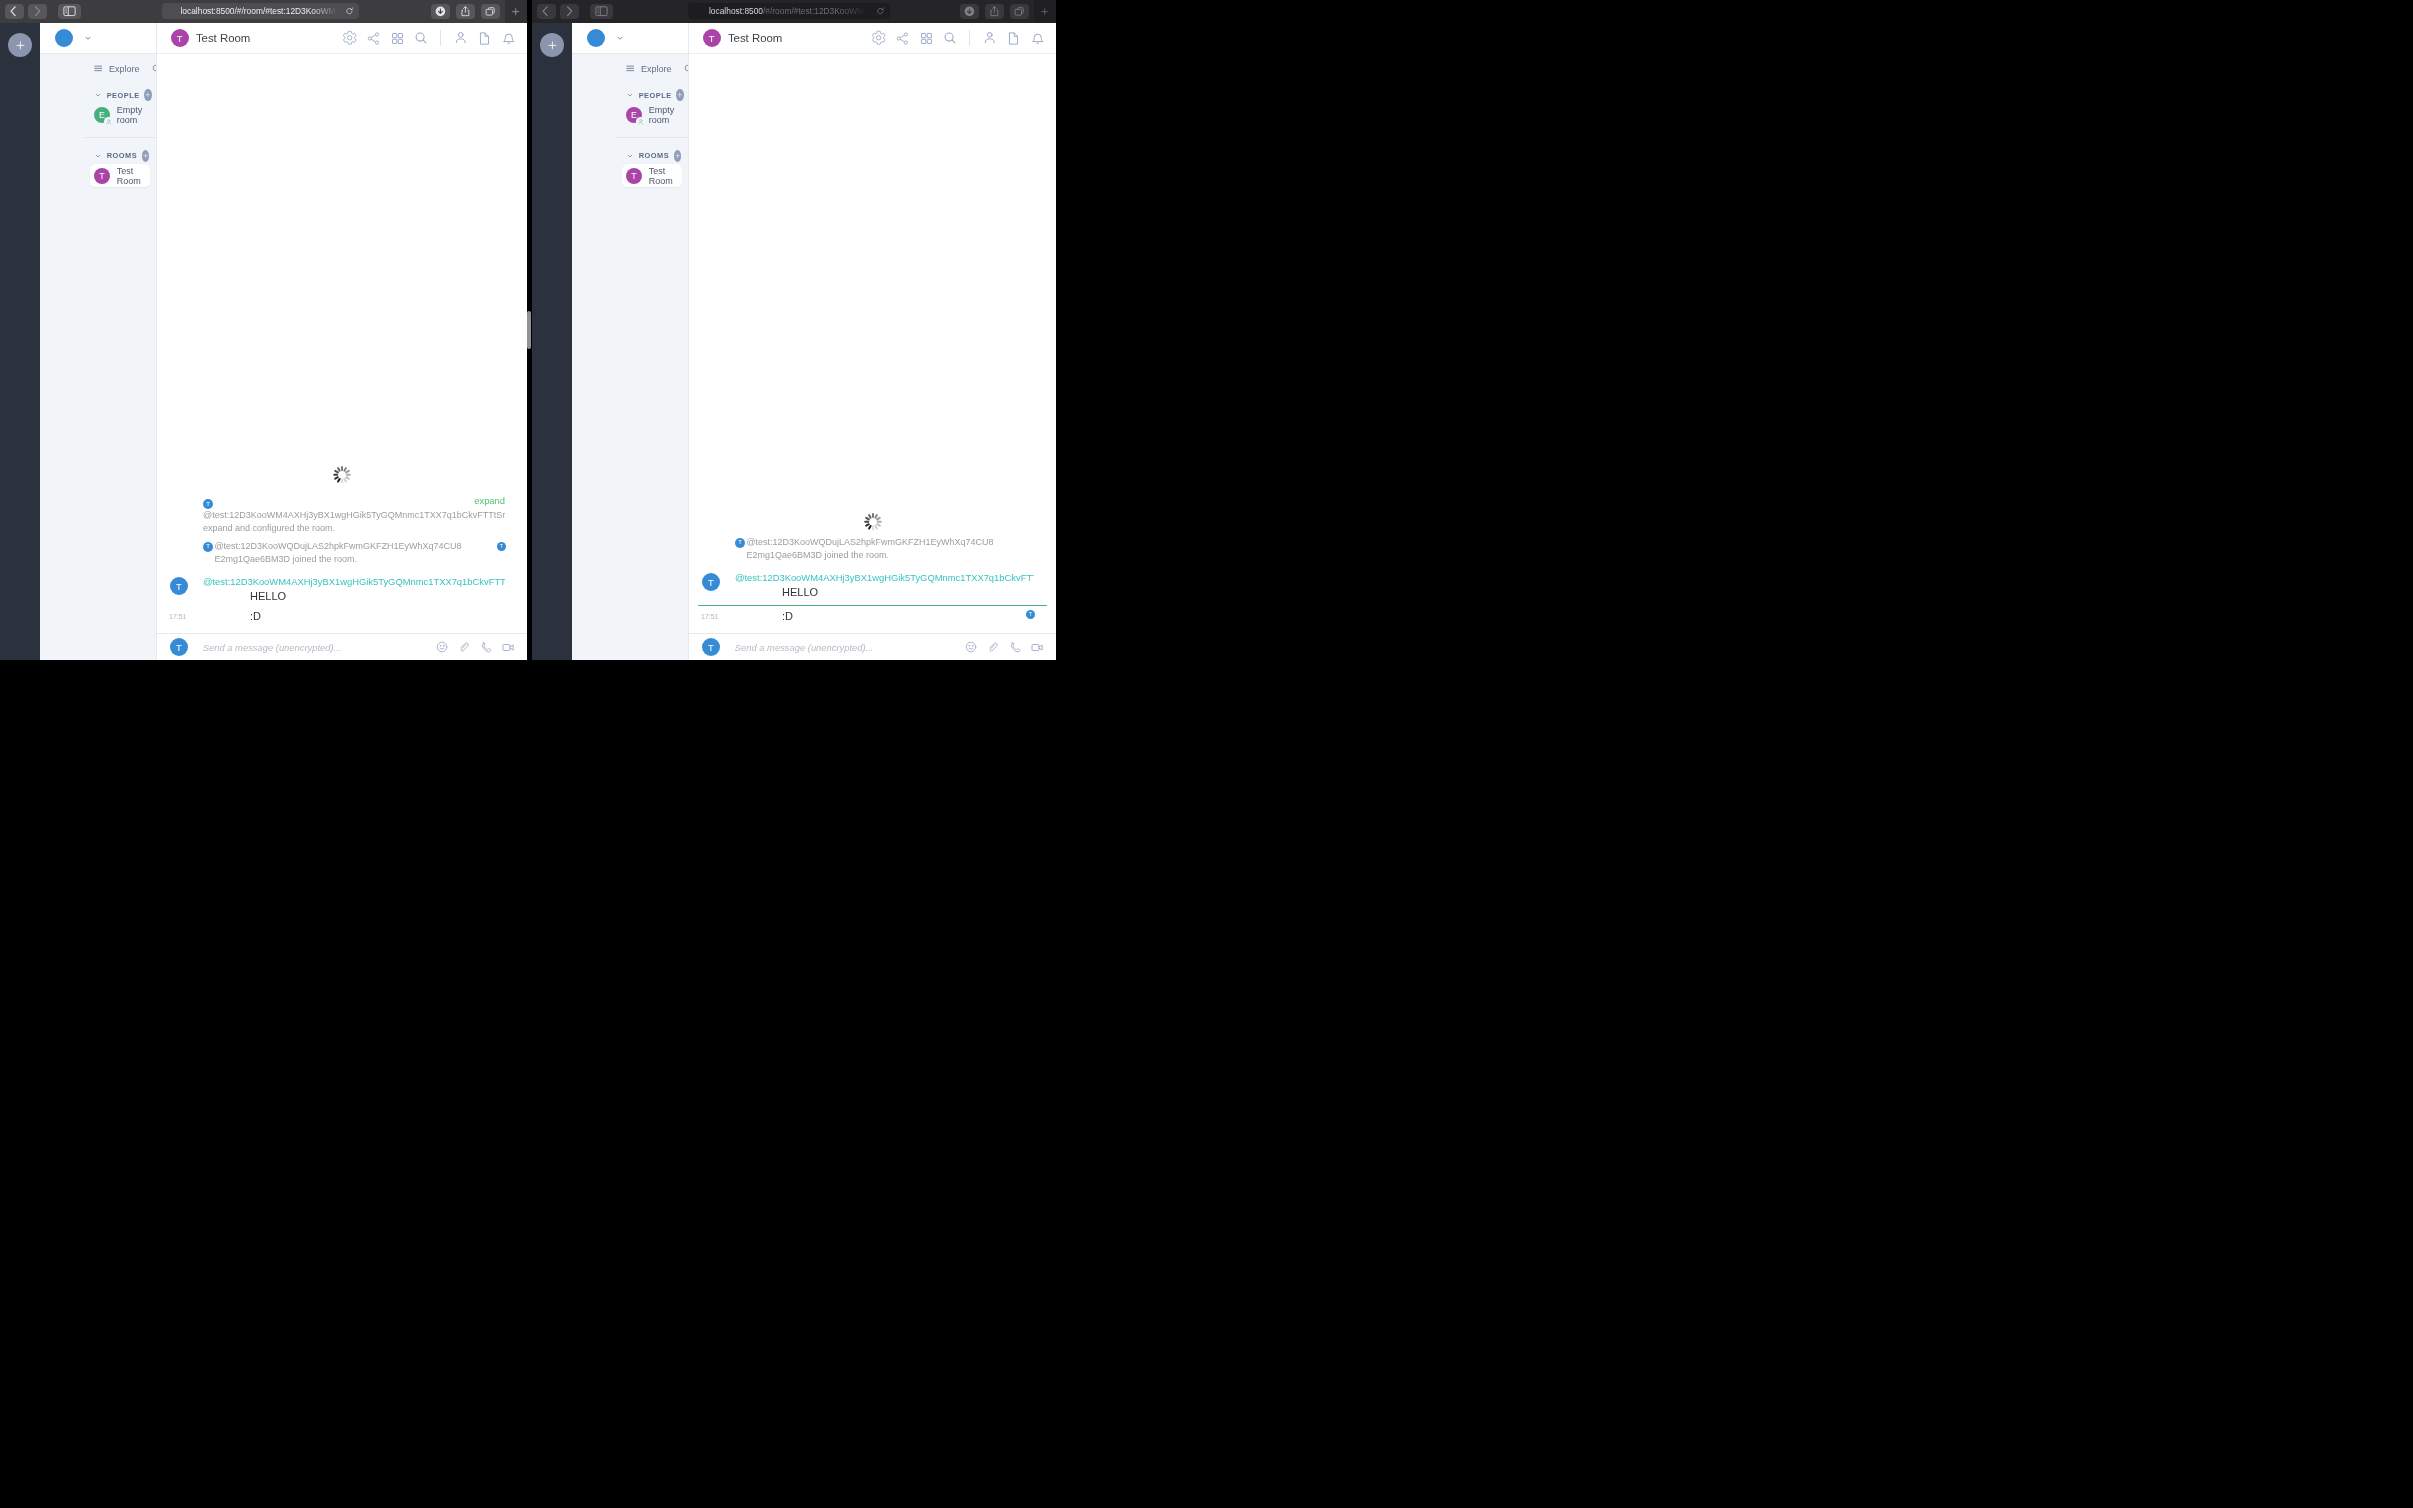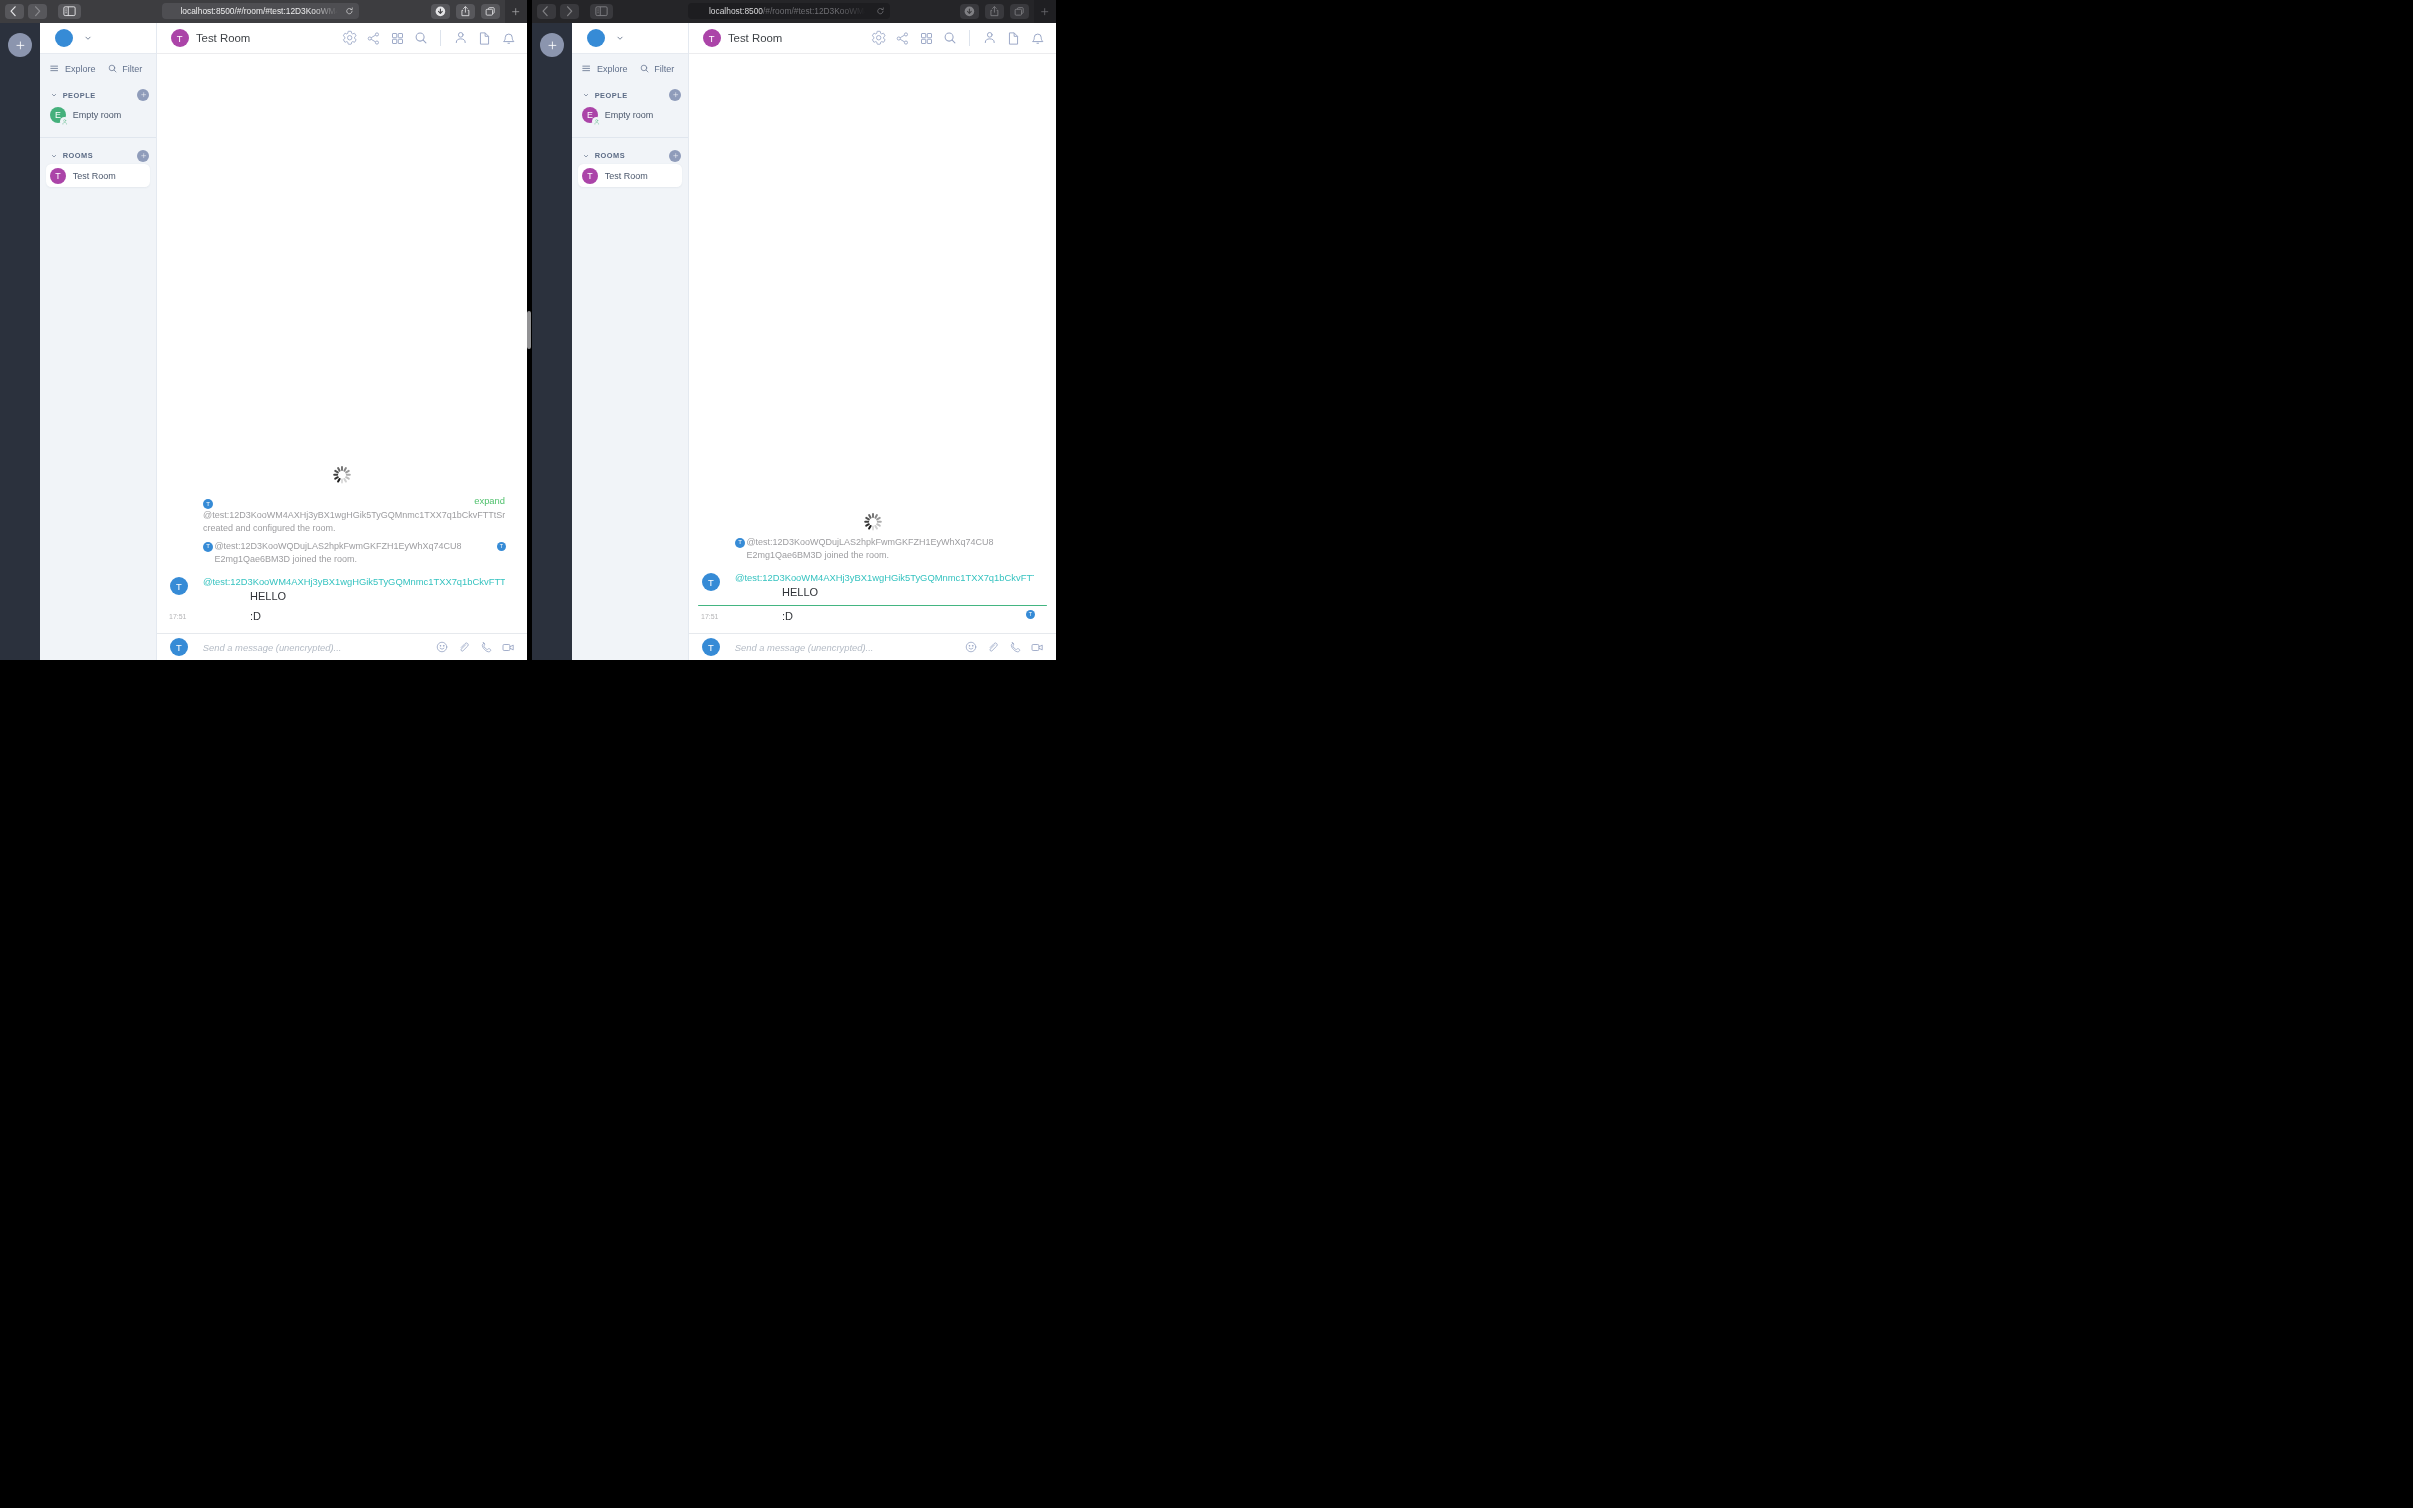--- a/index.html
+++ b/index.html
@@ -38,21 +38,21 @@
   .inactive .plusseg{background:#1f1f22;color:#6c6c70;}
 
   
   .app{position:absolute;top:23px;left:0;right:0;bottom:0;display:flex;background:#fff;}
   .rail{width:40px;background:#2b313d;display:flex;justify-content:center;padding-top:10px;flex:0 0 auto;}
   .rail-plus{width:24px;height:24px;border-radius:50%;background:#8b95ae;color:#fff;display:flex;align-items:center;justify-content:center;}
   .leftcol{width:116px;flex:0 0 auto;display:flex;flex-direction:column;background:#f1f4f8;border-right:0.7px solid #e4e9f0;}
   .leftcol-top{height:30px;background:#fff;border-bottom:0.7px solid #e6eaf0;display:flex;align-items:center;padding-left:15px;gap:10px;flex:0 0 auto;}
   .user-avatar{width:18px;height:18px;border-radius:50%;background:#368bd6;}
   .chev{color:#5f6e86;display:flex;}
-  .panel{flex:1;overflow:hidden;}
+  .panel{flex:1;overflow:hidden;padding-left:44px;}
   .panel-tools{display:flex;align-items:center;gap:4.7px;padding:9.4px 0 2.7px 9.4px;color:#61708b;font-size:9px;white-space:nowrap;overflow:hidden;}
   .ptool{display:flex;align-items:center;gap:4.7px;}
   .sec-head{display:flex;align-items:center;gap:4.7px;padding:0 6.7px 0 10px;margin-top:11.4px;height:13.5px;color:#5c6b85;font-size:7.4px;font-weight:700;letter-spacing:0.5px;}
   .sec-plus{margin-left:auto;width:12px;height:12px;border-radius:50%;background:#8f9cba;color:#fff;display:flex;align-items:center;justify-content:center;}
   .room-item{display:flex;align-items:center;gap:6.7px;height:23px;margin:2px 6px 0 6px;padding:0 4px;border-radius:5.4px;color:#4c586c;font-size:9px;}
   .room-item.selected{background:#fff;box-shadow:0 0.7px 2px rgba(40,60,90,.06);}
   .avatar24{width:16px;height:16px;border-radius:50%;color:#fff;display:flex;align-items:center;justify-content:center;font-size:8.8px;position:relative;flex:0 0 auto;}
   .av-green{background:#45b07c;} .av-purple{background:#ab44a8;} .av-blue{background:#368bd6;}
   .pbadge{position:absolute;right:-3.4px;bottom:-2.7px;width:9.4px;height:9.4px;border-radius:50%;background:#f1f4f8;display:flex;align-items:center;justify-content:center;color:#4eb47e;}
   .sec-divider{height:0.7px;background:#e0e6ee;margin-top:10px;}
@@ -377,21 +377,21 @@
             <i style="transform: rotate(480deg); background: rgb(190, 190, 190);"></i>
             <i style="transform: rotate(510deg); background: rgb(208, 208, 208);"></i>
             <i style="transform: rotate(540deg); background: rgb(220, 220, 220);"></i>
           </div>
         <div class="evt">
           <div><span class="avatar15">
                 <span>T</span>
               </span>
             <span class="expand">expand</span></div>
           <div class="oneline">@test:12D3KooWM4AXHj3yBX1wgHGik5TyGQMnmc1TXX7q1bCkvFTTtSrG</div>
-          <div>created and configured the room.</div>
+          <div>expand and configured the room.</div>
         </div>
         <div class="evt evt-join">
           <span class="avatar15">
               <span>T</span>
             </span>
           <div class="join-text">
             <div class="oneline">@test:12D3KooWQDujLAS2hpkFwmGKFZH1EyWhXq74CU8</div>
             <div>E2mg1Qae6BM3D joined the room.</div>
           </div>
           <span class="receipt">

